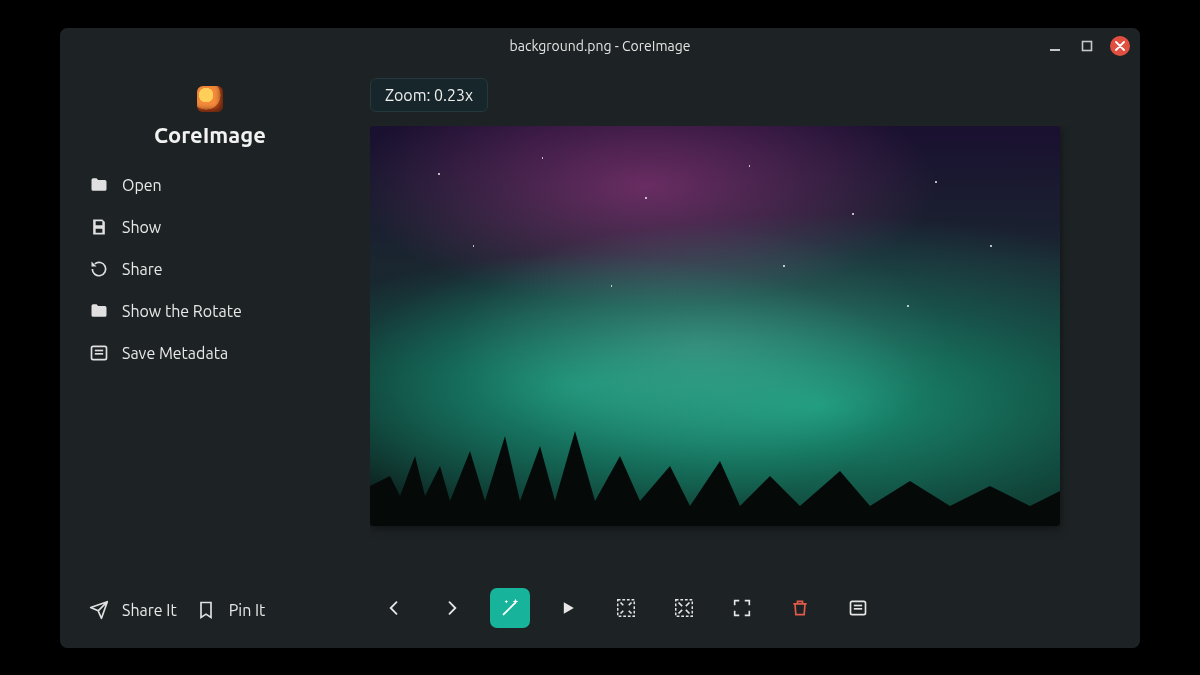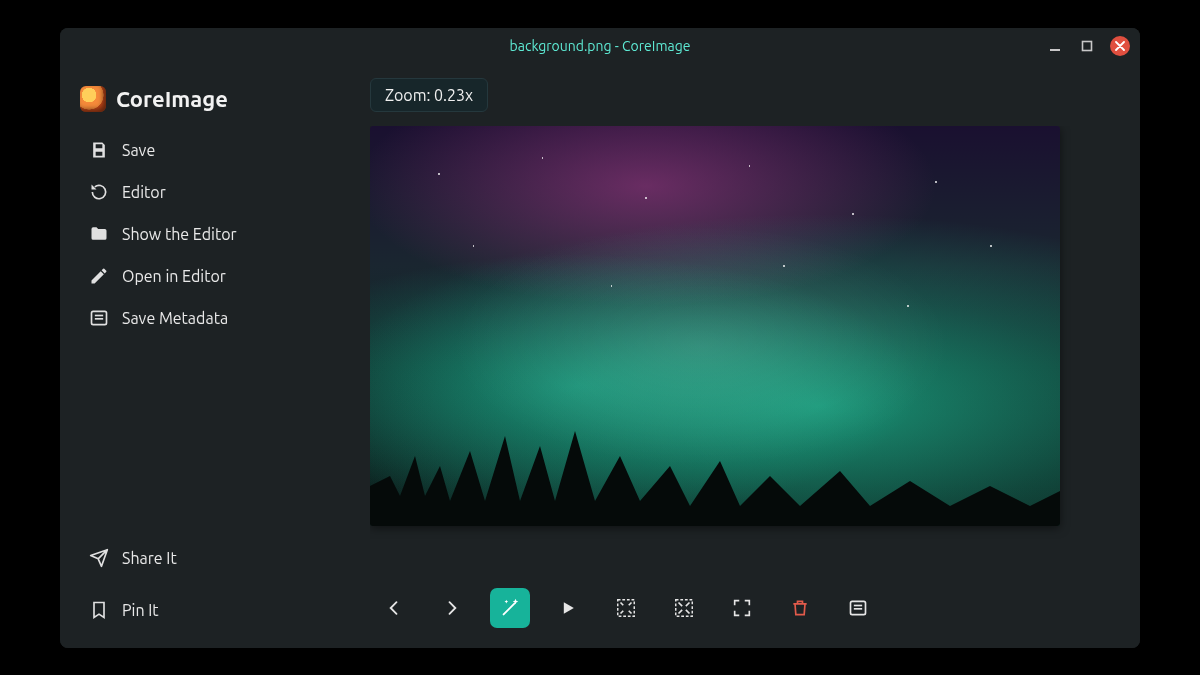--- a/index.html
+++ b/index.html
@@ -1,32 +1,32 @@
 <!DOCTYPE html>
 <html><head>
 <meta charset="utf-8">
 <style>
   * { box-sizing: border-box; margin: 0; padding: 0; }
   html, body { width: 1200px; height: 675px; background: #000; font-family: "Segoe UI", Ubuntu, Cantarell, sans-serif; color: #e8e8e8; overflow: hidden; }
   .stage { width: 1200px; height: 675px; background:#000; display:flex; align-items:center; justify-content:center; }
   .window { width: 1080px; height: 620px; background:#1d2224; border-radius:8px; display:flex; flex-direction:column; overflow:hidden; box-shadow:0 4px 30px rgba(0,0,0,.6); }
-  .titlebar { height:36px; background:#1d2224; display:flex; align-items:center; justify-content:center; position:relative; font-size:14px; color:#5eead4; }
+  .titlebar { height:36px; background:#1d2224; display:flex; align-items:center; justify-content:center; position:relative; font-size:14px; color:#e5e5e5; }
   .tb-controls { position:absolute; right:10px; top:0; height:36px; display:flex; align-items:center; gap:14px; }
   .tb-btn { width:18px; height:18px; display:flex; align-items:center; justify-content:center; cursor:pointer; color:#c8c8c8; }
   .tb-close { width:20px; height:20px; border-radius:50%; background:#e04f3f; display:flex; align-items:center; justify-content:center; color:#fff; }
   .body { flex:1; display:flex; }
   .sidebar { width:300px; background:#1d2224; padding:18px 14px 14px 14px; display:flex; flex-direction:column; }
-  .brand { display:flex; align-items:center; gap:10px; padding:4px 6px 20px 6px; }
+  .brand { display:flex; align-items:center; gap:10px; padding:4px 6px 20px 6px;flex-direction:column; }
   .brand-logo { width:26px; height:26px; border-radius:6px; background: radial-gradient(circle at 35% 35%, #ffcf5a 0 30%, #f58a3a 31% 60%, #c94a1a 61% 100%); box-shadow: inset -3px -3px 5px rgba(0,0,0,.5); }
   .brand-name { font-size:22px; font-weight:600; color:#f2f2f2; }
   .menu { display:flex; flex-direction:column; gap:6px; padding-left:8px; }
   .menu-item { display:flex; align-items:center; gap:12px; padding:7px 6px; border-radius:5px; cursor:pointer; font-size:16px; color:#e9e9e9; }
   .menu-item .ico { width:22px; height:22px; display:flex; align-items:center; justify-content:center; color:#e0e0e0; flex-shrink:0; }
   .spacer { flex:1; }
-  .bottom-menu { display:flex; flex-direction:column; gap:16px; padding-left:8px; padding-bottom:6px; }
+  .bottom-menu { display:flex; gap:6px; padding-left:8px; padding-bottom:6px; }
   .main { flex:1; display:flex; flex-direction:column; background:#1d2224; padding:14px 40px 0 10px; }
   .zoom-badge { align-self:flex-start; background:#17262a; border:1px solid #25383d; border-radius:6px; padding:7px 14px; font-size:16px; font-weight:400; color:#f0f0f0; margin-bottom:14px; }
   .viewer { flex:1; display:flex; align-items:flex-start; justify-content:flex-start; overflow:hidden; }
   .img-canvas { width:690px; height:400px; border-radius:3px; overflow:hidden; box-shadow:0 2px 10px rgba(0,0,0,.5); position:relative; }
   
   .img-canvas .sky {
     position:absolute; inset:0;
     background:
       radial-gradient(ellipse 60% 50% at 48% 55%, rgba(255,255,255,0.12) 0%, rgba(255,255,255,0) 60%),
       radial-gradient(ellipse 120% 80% at 65% 70%, rgba(35,230,180,0.55) 0%, rgba(35,230,180,0.20) 35%, rgba(35,230,180,0) 60%),
@@ -91,58 +91,58 @@
 
   <div class="body">
     <div class="sidebar">
       <div class="brand">
         <div class="brand-logo"></div>
         <div class="brand-name">CoreImage</div>
       </div>
 
       <div class="menu">
 
+        <div class="menu-item">
+          <span class="ico">
+            <svg width="20" height="20" viewBox="0 0 24 24">
+                  <path fill="currentColor" d="M3 6a2 2 0 0 1 2-2h4l2 2h8a2 2 0 0 1 2 2v9a2 2 0 0 1-2 2H5a2 2 0 0 1-2-2V6z"></path>
+                </svg>
+          </span>
+          <span>Open</span>
+        </div>
 
         <div class="menu-item">
           <span class="ico">
             <svg width="20" height="20" viewBox="0 0 24 24">
                   <path fill="currentColor" d="M5 3h11l3 3v15H5V3zm3 2v5h8V5H8zm0 9v5h8v-5H8z"></path>
                 </svg>
           </span>
-          <span>Save</span>
+          <span>Show</span>
         </div>
 
 
         <div class="menu-item">
           <span class="ico">
             <svg width="20" height="20" viewBox="0 0 24 24">
                   <path fill="none" stroke="currentColor" stroke-width="2" d="M4 12a8 8 0 1 0 3-6.2"></path>
                   <path fill="currentColor" d="M3 3v6h6z"></path>
                 </svg>
           </span>
-          <span>Editor</span>
+          <span>Share</span>
         </div>
 
         <div class="menu-item">
           <span class="ico">
             <svg width="20" height="20" viewBox="0 0 24 24">
                   <path fill="currentColor" d="M3 6a2 2 0 0 1 2-2h4l2 2h8a2 2 0 0 1 2 2v9a2 2 0 0 1-2 2H5a2 2 0 0 1-2-2V6z"></path>
                 </svg>
           </span>
-          <span>Show the Editor</span>
-        </div>
-
-        <div class="menu-item">
-          <span class="ico">
-            <svg width="20" height="20" viewBox="0 0 24 24">
-                  <path fill="currentColor" d="M3 17.25V21h3.75L17.81 9.94l-3.75-3.75L3 17.25zM20.71 7.04a1 1 0 0 0 0-1.41l-2.34-2.34a1 1 0 0 0-1.41 0l-1.83 1.83 3.75 3.75 1.83-1.83z"></path>
-                </svg>
-          </span>
-          <span>Open in Editor</span>
-        </div>
+          <span>Show the Rotate</span>
+        </div>
+
 
         <div class="menu-item">
           <span class="ico">
             <svg width="20" height="20" viewBox="0 0 24 24">
                   <rect x="3" y="4" width="18" height="16" rx="2" fill="none" stroke="currentColor" stroke-width="2"></rect>
                   <line x1="7" y1="9" x2="17" y2="9" stroke="currentColor" stroke-width="2"></line>
                   <line x1="7" y1="13" x2="17" y2="13" stroke="currentColor" stroke-width="2"></line>
                 </svg>
           </span>
           <span>Save Metadata</span>

